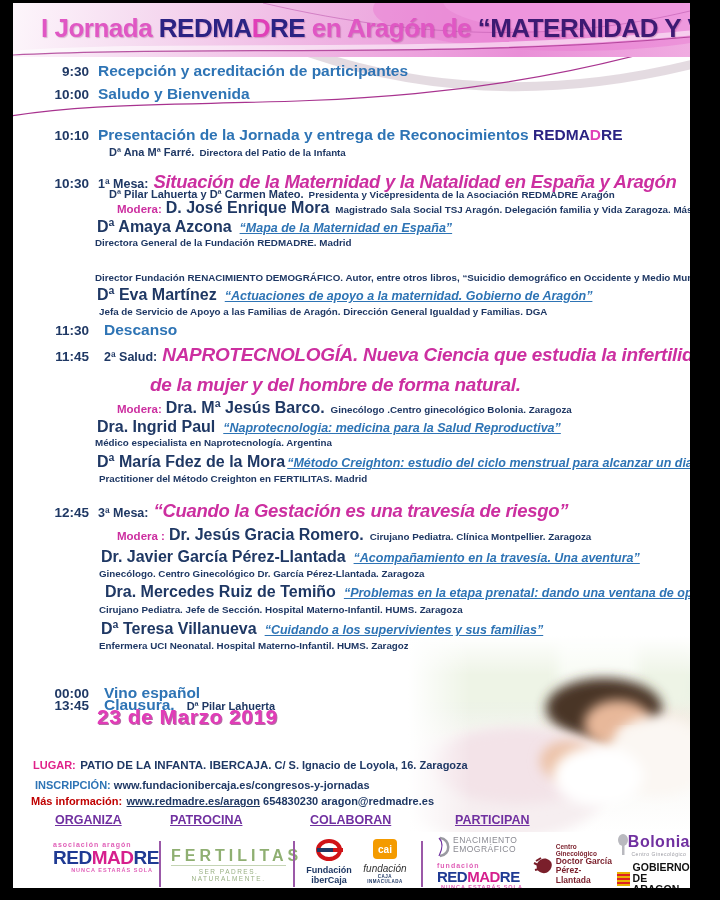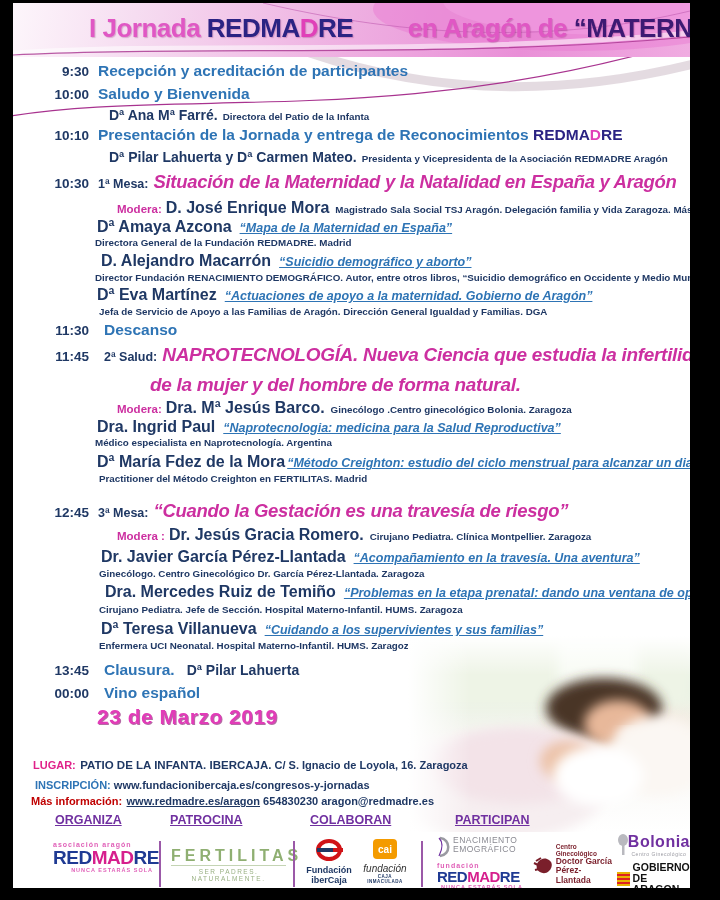--- a/index.html
+++ b/index.html
@@ -15,31 +15,31 @@
   .banner{
     position:absolute;left:0;top:0;width:677px;height:54px;
     background:linear-gradient(100deg,#fdf6fb 0%,#f6ddf1 18%,#efb5e3 45%,#e98fd7 75%,#f0ace1 100%);
   }
   .banner-decor{position:absolute;left:0;top:0;pointer-events:none;}
   .title{
     position:absolute;left:28px;top:10px;width:649px;white-space:nowrap;
     font-size:26px;font-weight:bold;letter-spacing:-0.5px;
     text-shadow:1px 1px 1px rgba(120,20,90,.25);
   }
-  .t-pink{color:#e057c4;margin-left:48px;}
+  .t-pink{color:#e057c4;}
   .t-navy{color:#2b2383;}
   .t-d{color:#e040b8;}
   .t-purple{color:#3d1a73;}
   
   .row{position:absolute;display:flex;align-items:baseline;white-space:nowrap;}
   .time{width:76px;flex:none;text-align:right;padding-right:9px;
         color:#1f3864;font-weight:bold;font-size:13.5px;}
   .item{color:#2e74b5;font-weight:bold;font-size:15.5px;}
   .name{color:#1f3864;font-weight:bold;font-size:16px;}
-  .name-sm{color:#1f3864;font-weight:bold;font-size:14px;}
+  .name-sm{color:#1f3864;font-weight:bold;font-size:11px;margin-top:39px;}
   .desc{color:#1f3864;font-weight:bold;font-size:9.8px;}
   .desc-line{position:absolute;color:#1f3864;font-weight:bold;font-size:9.8px;white-space:nowrap;}
   .mesa-label{color:#1f3864;font-weight:bold;font-size:12.5px;padding-right:5px;}
   .mesa-title{color:#cc2fa0;font-weight:bold;font-style:italic;font-size:18.5px;letter-spacing:-0.3px;}
   .modera-label{color:#cc2fa0;font-weight:bold;font-size:11.5px;padding-right:4px;}
   .quote{color:#2e74b5;font-weight:bold;font-style:italic;font-size:12.5px;
          text-decoration:underline;padding-left:8px;}
   .brand-d{color:#e040b8;}
   .date-line{
     position:absolute;left:84px;top:702px;
@@ -149,24 +149,20 @@
     <span class="name">D. José Enrique Mora</span>
     <span class="desc" style="padding-left:6px">Magistrado Sala Social TSJ Aragón. Delegación familia y Vida Zaragoza. Máster Bioética UM</span>
   </div>
 
   <div class="row" style="top:215px;left:84px">
     <span class="name">Dª Amaya Azcona</span>
     <span class="quote">“Mapa de la Maternidad en España”</span>
   </div>
   <div class="desc-line" style="top:234px;left:82px">Directora General de la Fundación REDMADRE. Madrid</div>
 
-  <div class="row" style="top:249px;left:88px">
-    <span class="name">D. Alejandro Macarrón</span>
-    <span class="quote">“Suicidio demográfico y aborto”</span>
-  </div>
   <div class="desc-line" style="top:269px;left:82px">Director  Fundación RENACIMIENTO DEMOGRÁFICO. Autor, entre  otros  libros,  “Suicidio demográfico en Occidente y Medio Mundo”. Madrid</div>
 
   <div class="row" style="top:283px;left:84px">
     <span class="name">Dª Eva Martínez</span>
     <span class="quote">“Actuaciones de apoyo a la maternidad. Gobierno de Aragón”</span>
   </div>
   <div class="desc-line" style="top:303px;left:86px">Jefa de Servicio de Apoyo a las Familias de Aragón. Dirección General Igualdad y Familias. DGA</div>
 
   <div class="row" style="top:318px;left:0">
     <div class="time">11:30</div>

